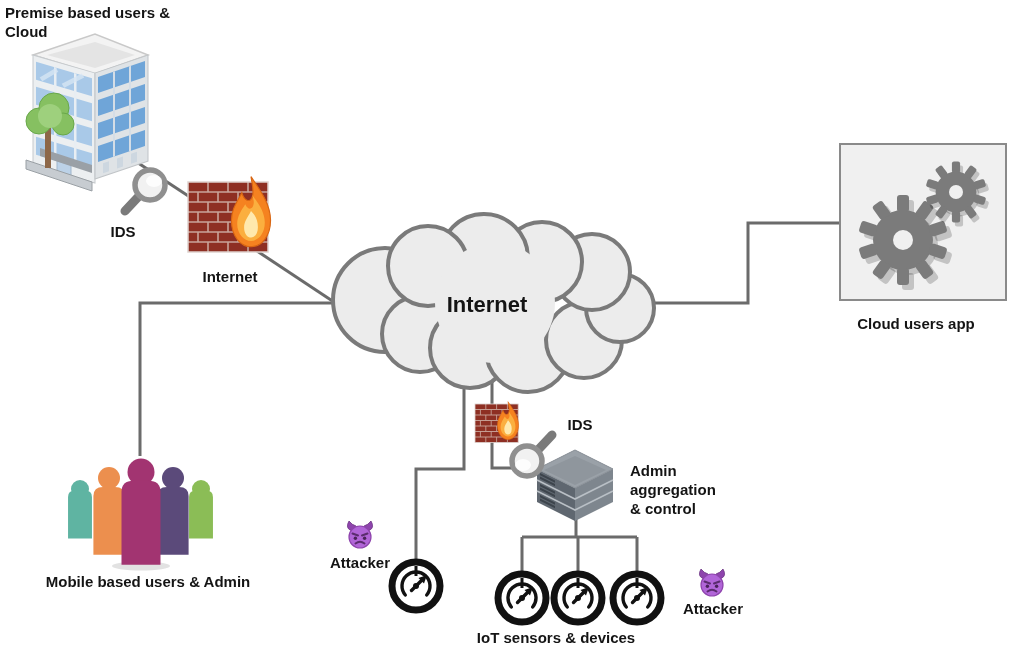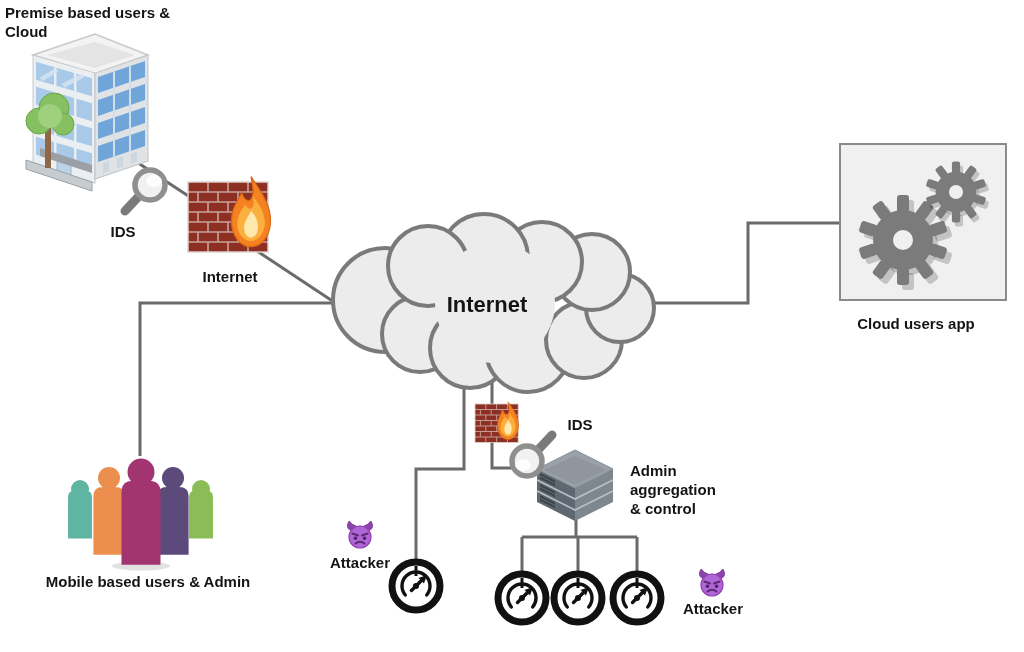--- a/index.html
+++ b/index.html
@@ -212,14 +212,15 @@
 <div class="lbl center" style="left:580px;top:415px;">IDS</div>
 
 <div class="lbl" style="left:630px;top:461px;">
   <div>Admin</div>
   <div>aggregation</div>
   <div>&amp; control</div>
 </div>
 
 <div class="lbl center" style="left:713px;top:599px;">Attacker</div>
 
+<div class="lbl center" style="left:556px;top:628px;">IoT sensors &amp; devices</div>
 
 </div>
 
 </body></html>

